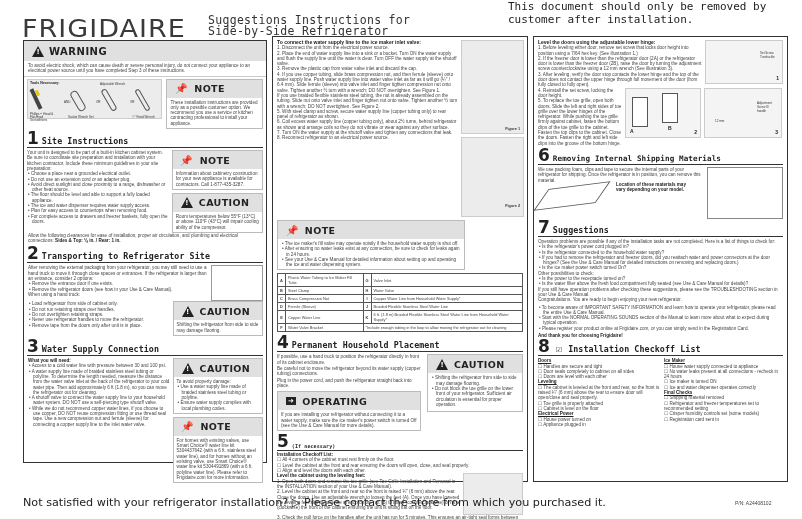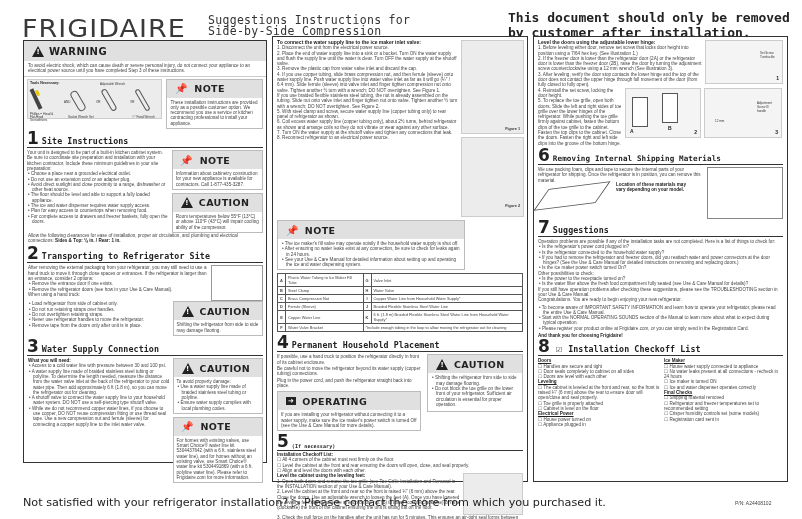--- a/index.html
+++ b/index.html
@@ -1,21 +1,21 @@
 <!DOCTYPE html>
 <html><head>
 <meta charset="utf-8">
 <style>
 *{box-sizing:border-box;margin:0;padding:0}
 html,body{width:802px;height:519px;overflow:hidden;background:#fff;font-family:"Liberation Sans",sans-serif;color:#333}
 .page{position:relative;width:802px;height:519px}
 .abs{position:absolute}
 .brand{left:22px;top:12px;font-family:"DejaVu Sans",sans-serif;font-size:27px;letter-spacing:1px;color:#3a3a3a;font-weight:normal;transform:scaleY(0.95)}
 .title{left:208px;top:15px;font-family:"DejaVu Sans Mono",monospace;font-size:11.5px;line-height:11px;color:#333;letter-spacing:0.3px}
-.removal{left:508px;top:10px;font-family:"DejaVu Sans Mono",monospace;font-size:13px;font-weight:bold;color:#222}
+.removal{left:508px;top:0;font-family:"DejaVu Sans Mono",monospace;font-size:11px;font-weight:normal;color:#222}
 .col{border:1.5px solid #333;background:#fff}
 .c1{left:23px;top:40px;width:244px;height:423px}
 .c2{left:272px;top:36px;width:256px;height:446px}
 .c3{left:533px;top:36px;width:255px;height:446px}
 .t{font-size:4.6px;line-height:5.3px;color:#444}
 .b{font-weight:bold;color:#222}
 .warnbar{background:#e0e0e0;height:20px;display:flex;align-items:center;padding-left:8px;gap:5px;font-size:10px;font-weight:bold;color:#222;letter-spacing:0.5px;font-family:"DejaVu Sans",sans-serif}
 .tri{width:0;height:0;border-left:6px solid transparent;border-right:6px solid transparent;border-bottom:11px solid #222;position:relative}
 .tri::after{content:"!";position:absolute;left:-1.5px;top:2px;color:#fff;font-size:7px;font-weight:bold}
 .box{border:1px solid #bbb;background:#fff}
@@ -38,21 +38,21 @@
 .u{text-decoration:underline;font-weight:bold;color:#222}
 </style>
 </head>
 <body>
 
 <div class="page">
 
   <div class="abs brand">FRIGIDAIRE</div>
   <div class="abs title">
     <div>Suggestions Instructions for</div>
-    <div>Side-by-Side Compression</div>
+    <div>Side-by-Side Refrigerator</div>
   </div>
   <div class="abs removal">This document should only be removed by customer after installation.</div>
 
   <div class="abs col c1">
     <div class="warnbar">
       <span class="tri"></span>
       <span>WARNING</span>
     </div>
     <div class="t" style="padding:2px 4px;border-bottom:1px solid #ccc">To avoid electric shock, which can cause death or severe personal injury, do not connect your appliance to an electrical power source until you have completed Step 3 of these instructions.</div>
 

